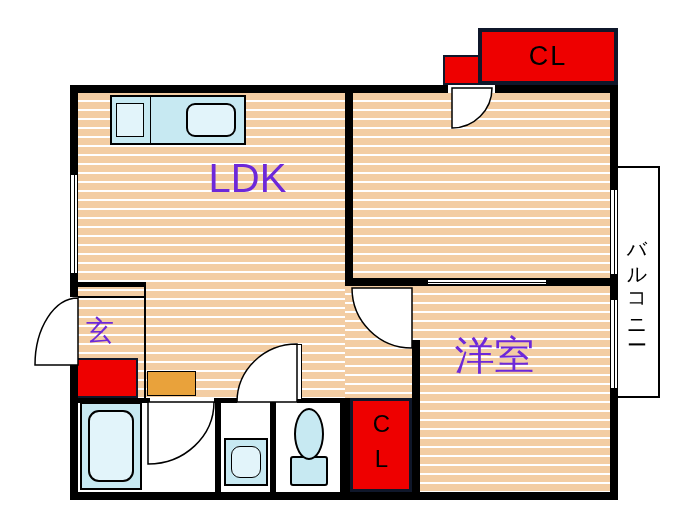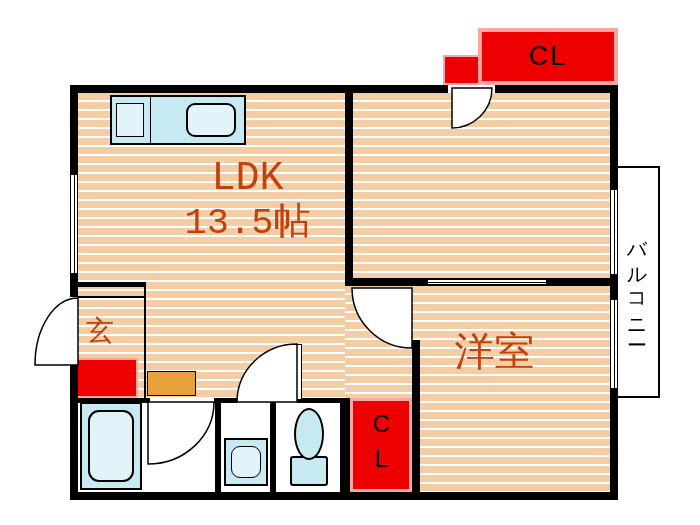--- a/index.html
+++ b/index.html
@@ -3,29 +3,29 @@
 <meta charset="utf-8">
 <style>
   html,body{margin:0;padding:0;background:#fff;}
   .plan{position:relative;width:700px;height:525px;background:#fff;overflow:hidden;
         font-family:"Liberation Sans", sans-serif;color:#000;}
   .abs{position:absolute;}
   .wall{position:absolute;background:var(--wall,#000);}
   .thin{position:absolute;background:var(--wall,#000);}
   .floor{position:absolute;
          background:repeating-linear-gradient(180deg,var(--floor-stripe,#f3cda3) 0px,var(--floor-stripe,#f3cda3) 7px,#ffffff 7px,#ffffff 9px);}
-  .redbox{position:absolute;background:var(--accent-red,#ee0000);box-sizing:border-box;border:3px solid #fca5a5;}
+  .redbox{position:absolute;background:var(--accent-red,#ee0000);box-sizing:border-box;border:3px solid #0f172a;}
   .fixture{position:absolute;background:var(--fixture-fill,#c7e9f2);box-sizing:border-box;border:2px solid #000;}
   .fixture-inner{position:absolute;background:var(--fixture-inner,#e2f4fa);box-sizing:border-box;border:2px solid #000;}
   .whitegap{position:absolute;background:#fff;}
   .window-v{position:absolute;background:#fff;box-sizing:border-box;border-left:1px solid #000;border-right:1px solid #000;}
   .window-h{position:absolute;background:#fff;box-sizing:border-box;border-top:1px solid #000;border-bottom:1px solid #000;}
   .cline-v{position:absolute;left:50%;top:0;bottom:0;width:1px;background:#000;}
   .cline-h{position:absolute;top:50%;left:0;right:0;height:1px;background:#000;}
-  .label{position:absolute;color:#c2410c;font-family:Liberation Mono, monospace;}
+  .label{position:absolute;color:#6d28d9;}
   .label span{display:block;}
   .ldk-label{left:155px;top:155px;width:185px;text-align:center;line-height:1.18;}
   .ldk-label .l1{font-size:40px;}
   .ldk-label .l2{font-size:37px;}
   .yo-label{left:412px;top:330px;width:165px;text-align:center;line-height:1.25;}
   .yo-label span{font-size:40px;}
   .gen-label{left:86px;top:312px;font-size:28px;}
   .cl-top-box{display:flex;align-items:center;justify-content:center;}
   .cl-top-box span{font-size:27px;letter-spacing:2px;}
   .cl-bottom-box{display:flex;align-items:center;justify-content:center;}
@@ -114,21 +114,20 @@
   <svg class="arcs" width="700" height="525">
     <path d="M78,298 A43,67 0 0 0 35,365 L78,365 Z" fill="#fff" stroke="#000" stroke-width="1.5"></path>
     <path d="M492,88 A40,40 0 0 1 452,128 L452,88 Z" fill="#fff" stroke="#000" stroke-width="1.5"></path>
     <path d="M412,348 A60,60 0 0 1 352,288 L412,288 Z" fill="#fff" stroke="#000" stroke-width="1.5"></path>
     <path d="M214,402 A66,62 0 0 1 148,464 L148,402 Z" fill="#fff" stroke="#000" stroke-width="1.5"></path>
     <path d="M297,344 A60,58 0 0 0 237,402 L297,402 Z" fill="#fff" stroke="#000" stroke-width="1.5"></path>
   </svg>
 
   <div class="label ldk-label">
     <span class="l1">LDK</span>
-    <span class="l2">13.5帖</span>
   </div>
   <div class="label yo-label">
     <span>洋室</span>
   </div>
   <div class="label gen-label">
     <span>玄</span>
   </div>
 
 </div>
 

